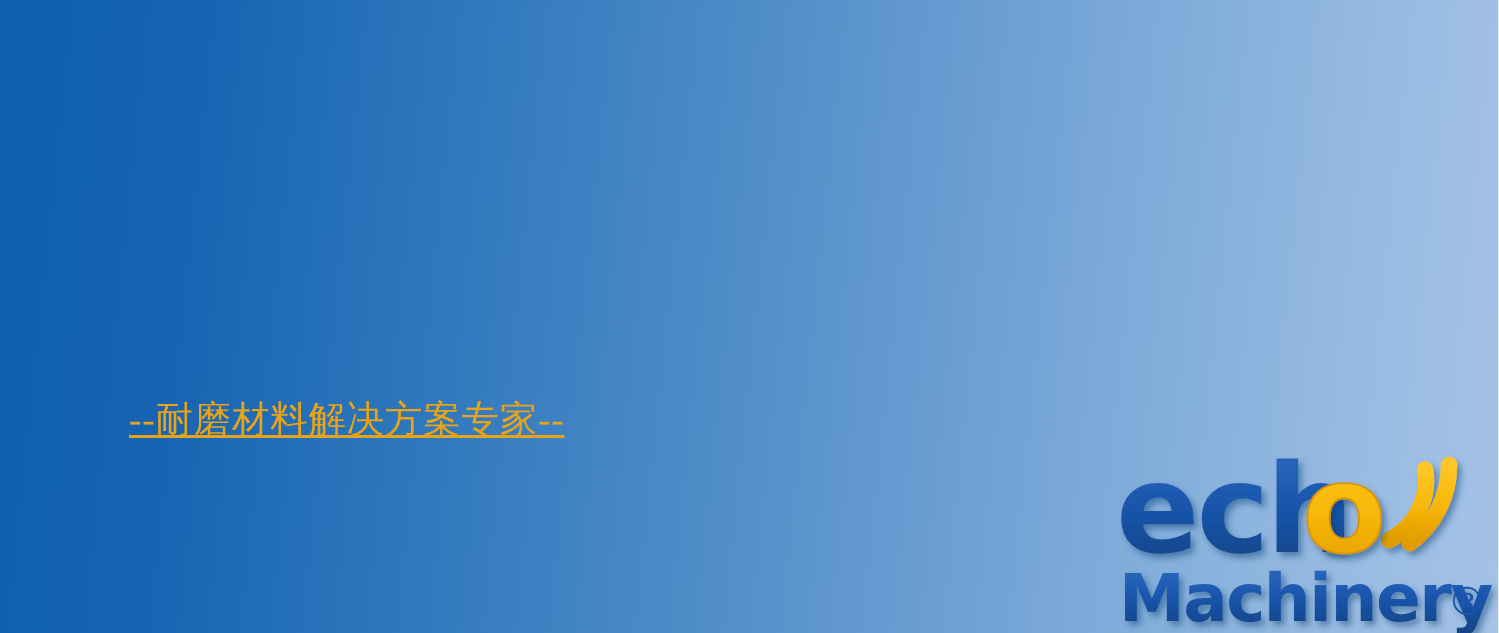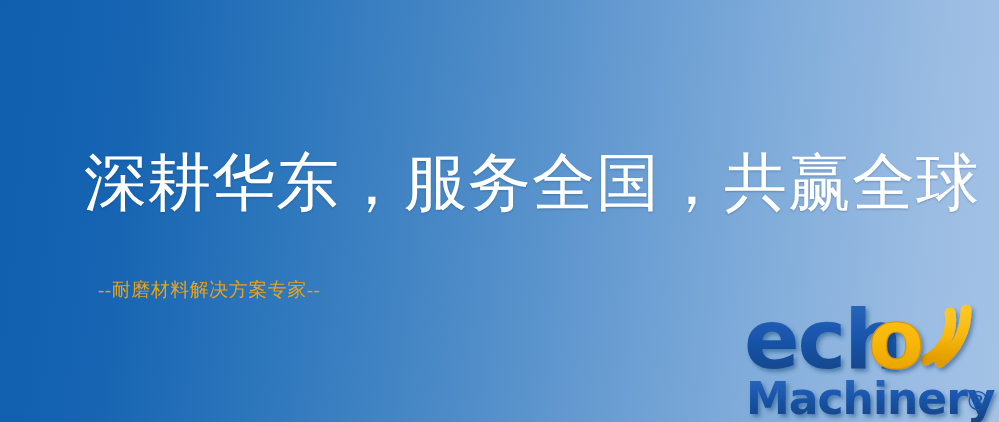--- a/index.html
+++ b/index.html
@@ -39,28 +39,29 @@
     letter-spacing: 1px;
     white-space: nowrap;
     text-shadow: 0 1px 2px rgba(10, 50, 100, 0.30);
   }
 
   
   #subtitle {
     position: absolute;
     left: 86px;
     top: 268px;
-    margin: 12px;
+    margin: 0;
     font-family: "Liberation Serif", "DejaVu Serif", serif;
-    font-size: 19px;
+    font-size: 25px;
     line-height: 1.0;
     font-weight: 400;
     color: #e8a317;
     letter-spacing: 0.5px;
     white-space: nowrap;
+    text-decoration: underline;
   }
 
   
   #logo {
     position: absolute;
     left: 744px;
     top: 292px;
     width: 255px;
     height: 130px;
   }
@@ -68,21 +69,20 @@
     display: block;
     width: 255px;
     height: 130px;
   }
 </style>
 </head>
 <body>
 
 <div id="banner">
 
-  <h1 id="headline">深耕华东，服务全国，共赢全球</h1>
 
   <p id="subtitle">--耐磨材料解决方案专家--</p>
 
   <div id="logo">
     <svg viewBox="0 0 255 130" xmlns="http://www.w3.org/2000/svg" aria-hidden="true">
       <defs>
         <filter id="logoShadow" x="-25%" y="-25%" width="160%" height="165%">
           <feDropShadow dx="2.5" dy="3" stdDeviation="2.2" flood-color="#0d3c70" flood-opacity="0.45"></feDropShadow>
         </filter>
         <linearGradient id="gBlue" x1="0" y1="0" x2="0" y2="1">

